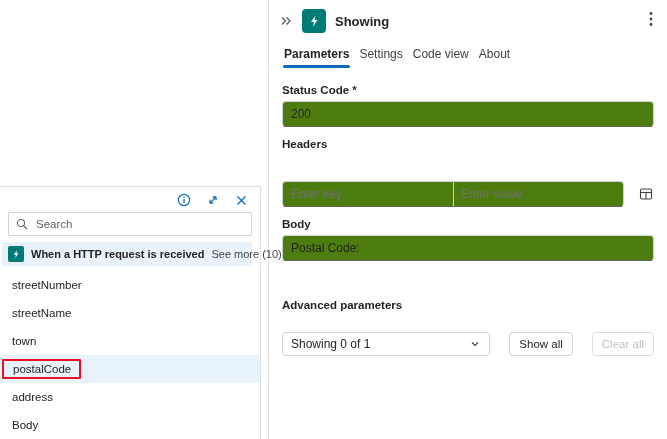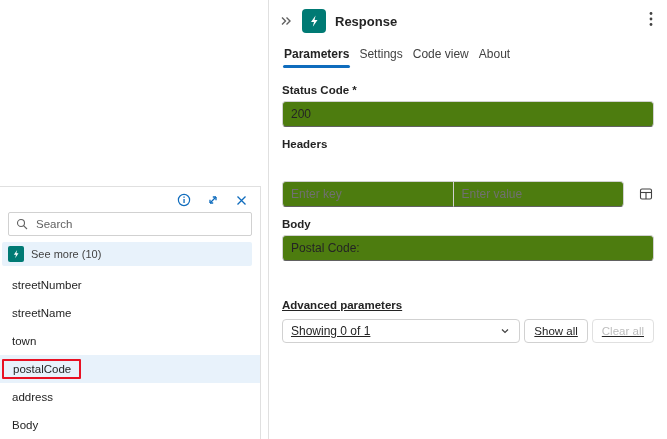--- a/index.html
+++ b/index.html
@@ -19,22 +19,22 @@
   .rp-form{padding:12px 13px 0 13px;}
   .f-label{font-size:11.5px;font-weight:bold;color:#242424;margin:11px 0 5px 0;}
   .f-label:first-child{margin-top:2px;}
   .txt-input{width:100%;box-sizing:border-box;height:26px;border:1px solid #d1d1d1;border-bottom-color:#616161;border-radius:4px;font-size:12px;font-family:"Liberation Sans",sans-serif;padding:0 8px;color:#242424;background:#4d7c0f;outline:none;}
   .txt-input::placeholder{color:#707070;}
   .headers-row{display:flex;align-items:center;margin-top:31px;}
   .headers-row .txt-input{flex:1;border-radius:0;}
   .headers-row .txt-input.first{border-radius:4px 0 0 4px;}
   .headers-row .txt-input.second{border-radius:0 4px 4px 0;margin-left:-1px;}
   .grid-toggle{margin-left:14px;flex:0 0 auto;cursor:pointer;display:flex;align-items:center;}
-  .advanced{margin-top:38px;text-decoration:underline;}
-  .adv-row{display:flex;align-items:flex-start;gap:4px;margin-top:8px;}
+  .advanced{margin-top:38px;}
+  .adv-row{display:flex;align-items:flex-start;gap:19px;margin-top:21px;}
   .dropdown{flex:1;height:24px;border:1px solid #d1d1d1;border-radius:4px;display:flex;align-items:center;justify-content:space-between;padding:0 8px;font-size:12px;color:#242424;cursor:pointer;background:#fff;box-sizing:border-box;}
   .btn{height:24px;border:1px solid #d1d1d1;border-radius:4px;background:#fff;font-size:11.5px;font-family:"Liberation Sans",sans-serif;color:#242424;padding:0 9px;cursor:pointer;}
   .btn.disabled{color:#bdbdbd;border-color:#e0e0e0;cursor:default;}
 
   
   .dc-popup{position:absolute;left:0;top:186px;width:261px;height:300px;background:#fff;border-top:1px solid #e0e0e0;border-right:1px solid #e0e0e0;box-sizing:border-box;}
   .dc-actions{display:flex;justify-content:flex-end;align-items:center;gap:15px;padding:6px 12px 3px 0;}
   .dc-actions .ic{cursor:pointer;display:flex;align-items:center;}
   .search-box{margin:2px 8px 6px 8px;height:24px;border:1px solid #d1d1d1;border-radius:2px;display:flex;align-items:center;gap:6px;padding:0 7px;box-sizing:border-box;}
   .search-box input{border:none;outline:none;flex:1;font-size:11.5px;font-family:"Liberation Sans",sans-serif;color:#242424;background:transparent;}
@@ -60,21 +60,21 @@
         <svg width="14" height="14" viewBox="0 0 14 14" fill="none" stroke="#616161" stroke-width="1.4">
             <path d="M3 3.5 L6.5 7 L3 10.5"></path>
             <path d="M7.5 3.5 L11 7 L7.5 10.5"></path>
           </svg>
       </span>
       <span class="action-icon">
         <svg width="14" height="14" viewBox="0 0 14 14">
             <path d="M8.6 1.5 L4 8 h3 l-1.2 4.8 L10.5 6 h-3 z" fill="#ffffff"></path>
           </svg>
       </span>
-      <span class="rp-title">Response</span>
+      <span class="rp-title">Showing</span>
       <span class="rp-menu">
         <svg width="4" height="16" viewBox="0 0 4 16">
             <circle cx="2" cy="2.5" r="1.4" fill="#424242"></circle>
             <circle cx="2" cy="8" r="1.4" fill="#424242"></circle>
             <circle cx="2" cy="13.5" r="1.4" fill="#424242"></circle>
           </svg>
       </span>
     </div>
 
     <div class="tabs">
@@ -151,20 +151,21 @@
         </svg>
       <input type="text" placeholder="Search" style="">
     </div>
 
     <div class="trigger-row">
       <span class="mini-icon">
         <svg width="10" height="10" viewBox="0 0 14 14">
             <path d="M8.6 1.5 L4 8 h3 l-1.2 4.8 L10.5 6 h-3 z" fill="#ffffff"></path>
           </svg>
       </span>
+      <span class="trigger-label">When a HTTP request is received</span>
       <span class="see-more">See more (10)</span>
     </div>
 
     <div class="dc-list">
       <div class="dc-item">
           <span>streetNumber</span>
         </div>
       <div class="dc-item">
           <span>streetName</span>
         </div>

